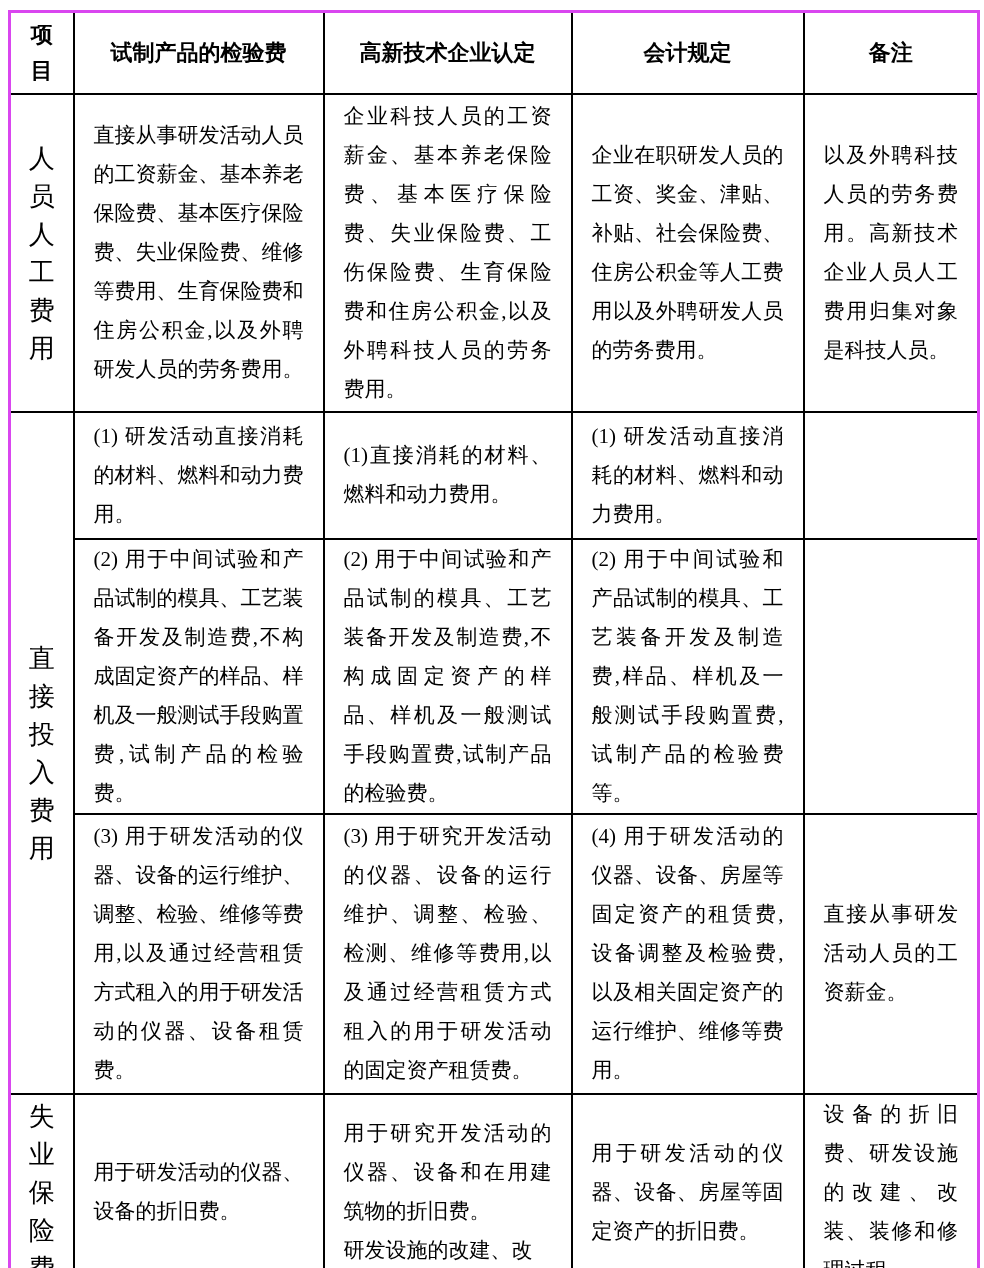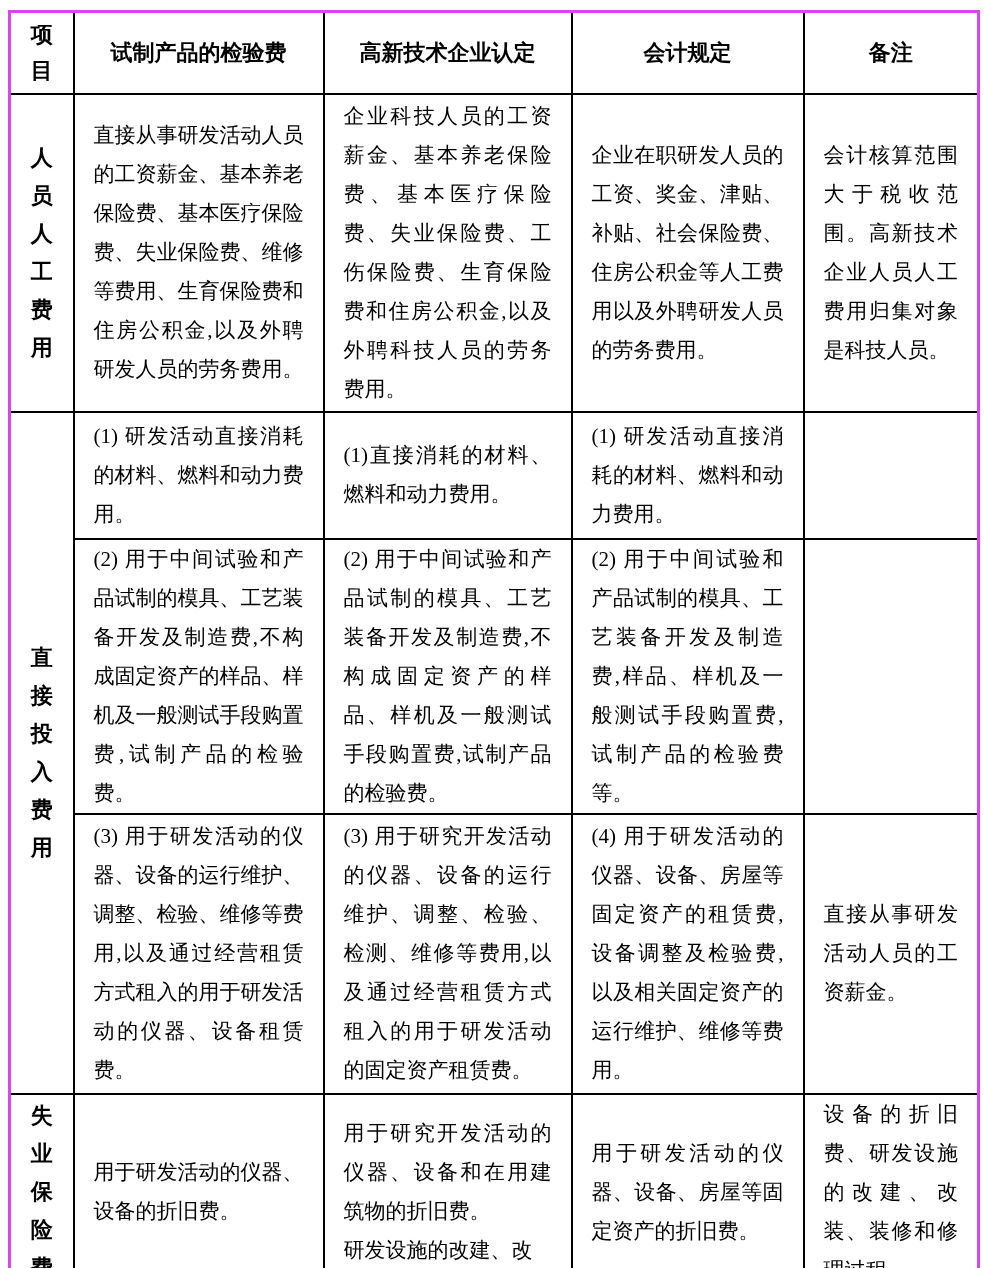--- a/index.html
+++ b/index.html
@@ -39,22 +39,22 @@
   }
   
   .vstack {
     width: 26px;
     margin: 0 auto;
     word-break: break-all;
     text-align: center;
   }
   .label-cell {
     font-family: "Liberation Sans", "DejaVu Sans", sans-serif;
-    font-weight: bold;
-    font-size: 22px;
+    font-weight: normal;
+    font-size: 26px;
     text-align: center;
   }
   .label-cell .vstack { line-height: 38px; }
   .head-cell .vstack  { line-height: 36px; }
   
   .body-cell {
     font-family: "Liberation Serif", "DejaVu Serif", serif;
     font-size: 21px;
     line-height: 39px;
     text-align: justify;
@@ -93,21 +93,21 @@
       <th class="head-cell">备注</th>
     </tr>
 
     <tr class="r-pers">
       <td class="label-cell">
         <div class="vstack">人员人工费用</div>
       </td>
       <td class="body-cell">直接从事研发活动人员的工资薪金、基本养老保险费、基本医疗保险费、失业保险费、维修等费用、生育保险费和住房公积金,以及外聘研发人员的劳务费用。</td>
       <td class="body-cell">企业科技人员的工资薪金、基本养老保险费、基本医疗保险费、失业保险费、工伤保险费、生育保险费和住房公积金,以及外聘科技人员的劳务费用。</td>
       <td class="body-cell">企业在职研发人员的工资、奖金、津贴、补贴、社会保险费、住房公积金等人工费用以及外聘研发人员的劳务费用。</td>
-      <td class="body-cell">会计核算范围大于税收范围。高新技术企业人员人工费用归集对象是科技人员。</td>
+      <td class="body-cell">以及外聘科技人员的劳务费用。高新技术企业人员人工费用归集对象是科技人员。</td>
     </tr>
 
     <tr class="r-di1">
       <td class="label-cell" rowspan="3">
         <div class="vstack">直接投入费用</div>
       </td>
       <td class="body-cell">(1) 研发活动直接消耗的材料、燃料和动力费用。</td>
       <td class="body-cell">(1)直接消耗的材料、燃料和动力费用。</td>
       <td class="body-cell">(1) 研发活动直接消耗的材料、燃料和动力费用。</td>
       <td class="body-cell"></td>

